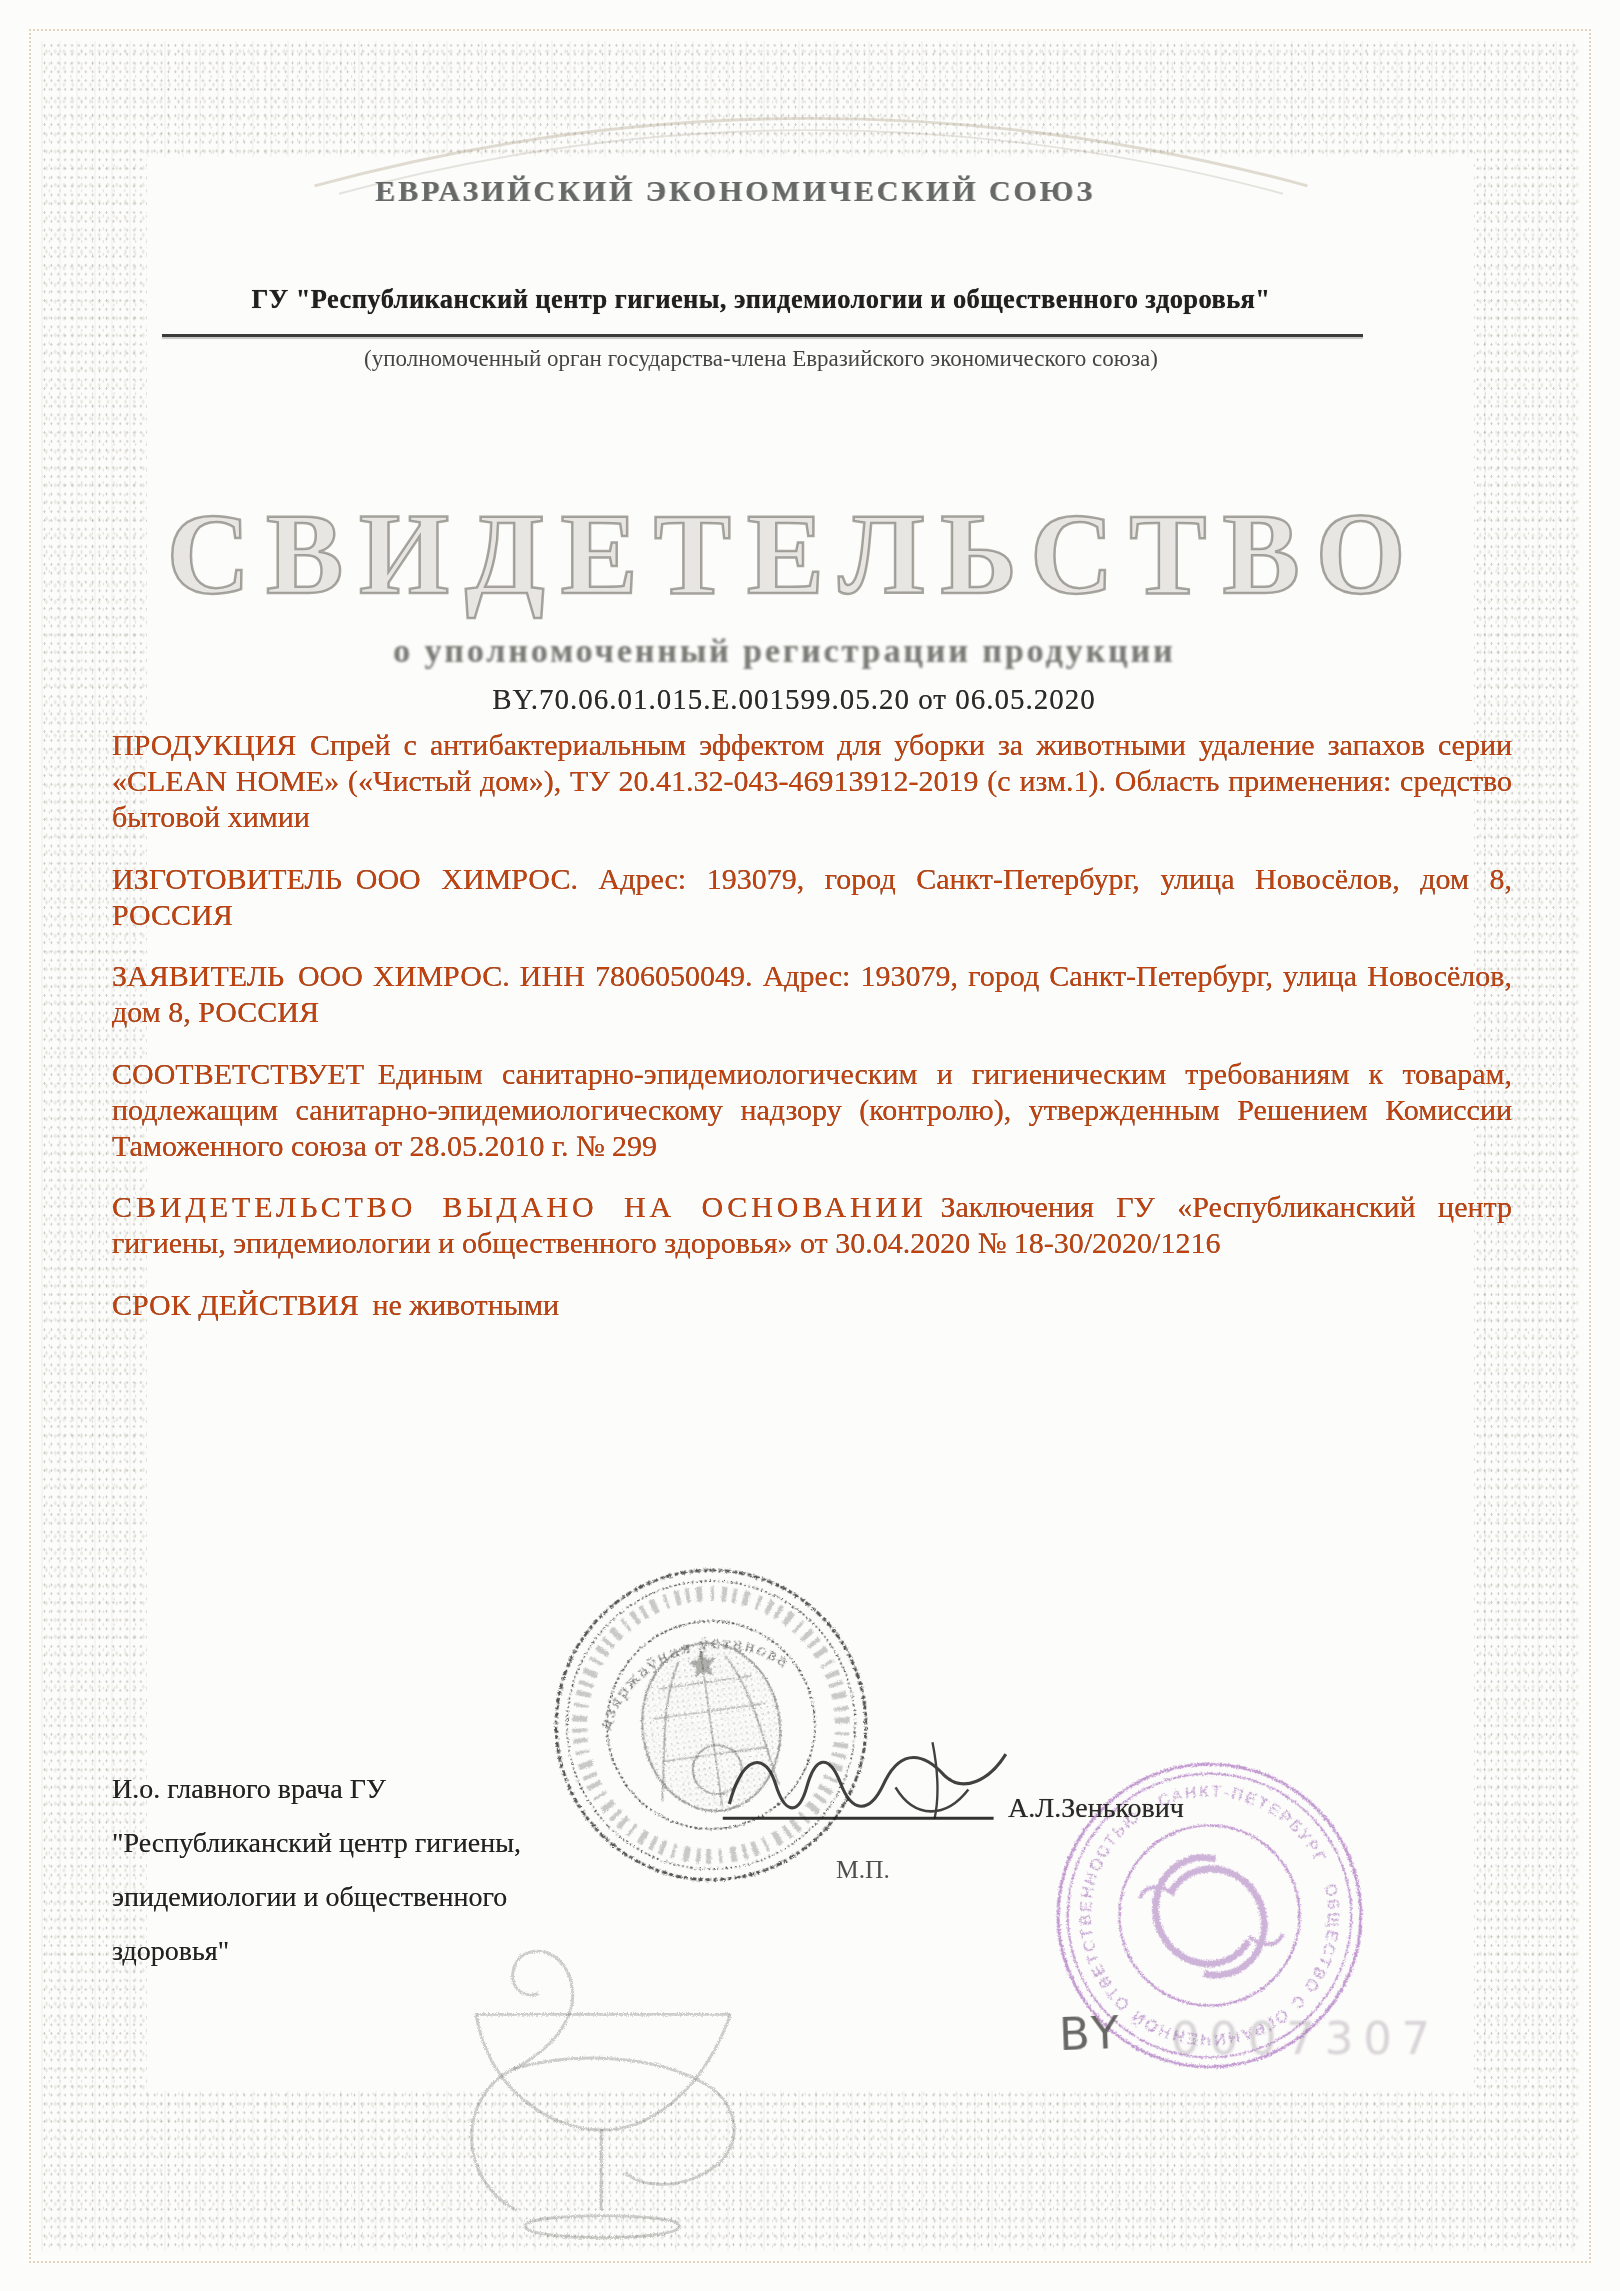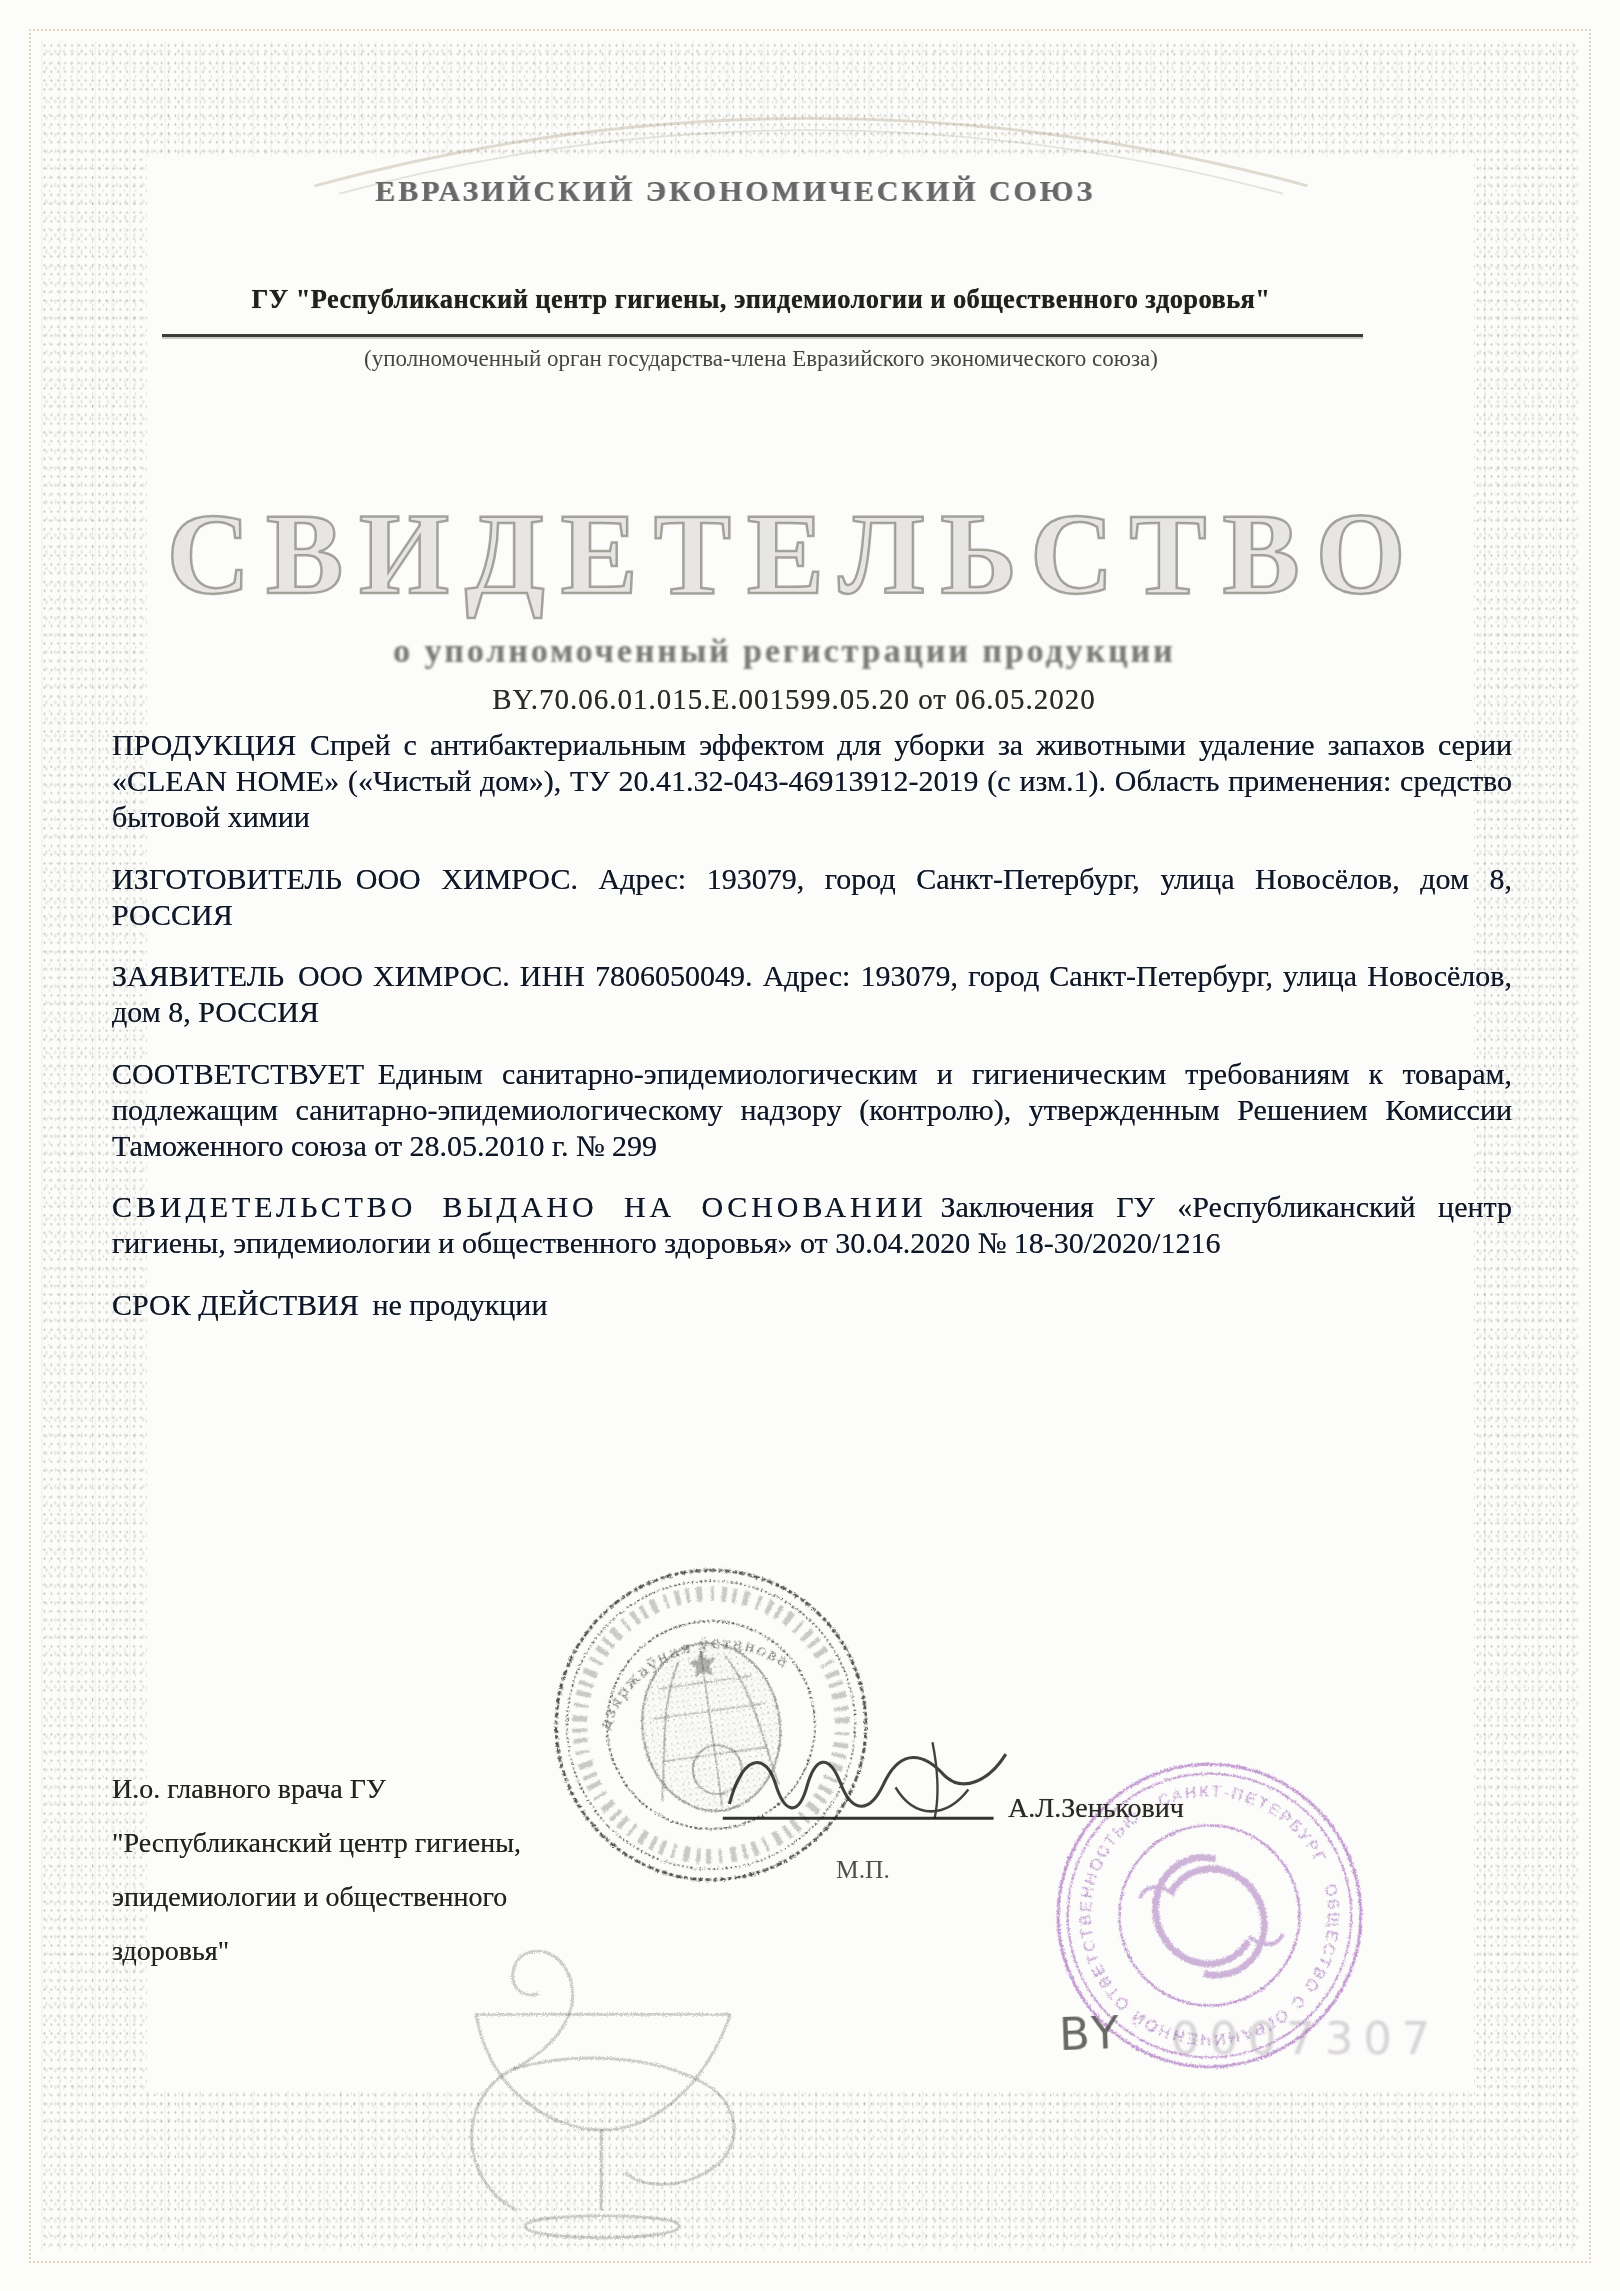--- a/index.html
+++ b/index.html
@@ -34,21 +34,21 @@
         color:rgba(122,119,110,0.16);-webkit-text-stroke:2.5px rgba(100,97,88,0.55);
         filter:blur(0.4px);}
   .subtitle{position:absolute;top:632px;left:0;width:1568px;text-align:center;font-weight:bold;
         font-size:34px;letter-spacing:2.9px;color:rgba(62,62,56,0.52);filter:blur(0.8px);
         text-shadow:1px 0 0 rgba(62,62,56,0.35);}
   .reg-number{position:absolute;top:683px;left:0;width:1588px;text-align:center;
         font-size:29px;letter-spacing:1px;color:#2b2a27;text-shadow:0 0 0.6px rgba(40,40,36,0.7);}
 
   
   .body-text{position:absolute;top:727px;left:112px;width:1400px;font-size:30px;line-height:36px;
-        text-align:justify;color:#0f172a;text-shadow:0 0 0.6px rgba(30,30,27,0.75);}
+        text-align:justify;color:#c2410c;text-shadow:0 0 0.6px rgba(30,30,27,0.75);}
   .body-text p{margin:0 0 25.5px;}
   .lead{margin-right:13.7px;}
   .lead.spread{letter-spacing:3.9px;}
 
   
   .sig-block{position:absolute;top:1762px;left:112px;font-size:28px;line-height:54px;
         color:#23221f;text-shadow:0 0 0.6px rgba(30,30,27,0.7);}
   .signer{position:absolute;top:1792px;left:1008px;font-size:28px;color:#2a2926;
         text-shadow:0 0 0.7px rgba(35,35,30,0.7);filter:blur(0.2px);}
   .seal-mark{position:absolute;top:1855px;left:836px;font-size:25.5px;color:rgba(48,48,44,0.85);filter:blur(0.3px);font-family:Liberation Serif, serif;}
@@ -101,21 +101,21 @@
   <div class="title">СВИДЕТЕЛЬСТВО</div>
   <div class="subtitle">о уполномоченный регистрации продукции</div>
   <div class="reg-number">BY.70.06.01.015.Е.001599.05.20 от 06.05.2020</div>
 
   <div class="body-text">
     <p><span class="lead">ПРОДУКЦИЯ</span><span>Спрей с антибактериальным эффектом для уборки за животными удаление запахов серии «CLEAN HOME» («Чистый дом»), ТУ 20.41.32-043-46913912-2019 (с изм.1). Область применения: средство бытовой химии</span></p>
     <p><span class="lead">ИЗГОТОВИТЕЛЬ</span><span>ООО ХИМРОС. Адрес: 193079, город Санкт-Петербург, улица Новосёлов, дом 8, РОССИЯ</span></p>
     <p><span class="lead">ЗАЯВИТЕЛЬ</span><span>ООО ХИМРОС. ИНН 7806050049. Адрес: 193079, город Санкт-Петербург, улица Новосёлов, дом 8, РОССИЯ</span></p>
     <p><span class="lead">СООТВЕТСТВУЕТ</span><span>Единым санитарно-эпидемиологическим и гигиеническим требованиям к товарам, подлежащим санитарно-эпидемиологическому надзору (контролю), утвержденным Решением Комиссии Таможенного союза от 28.05.2010 г. № 299</span></p>
     <p><span class="lead spread">СВИДЕТЕЛЬСТВО ВЫДАНО НА ОСНОВАНИИ</span><span>Заключения ГУ «Республиканский центр гигиены, эпидемиологии и общественного здоровья» от 30.04.2020 № 18-30/2020/1216</span></p>
-    <p><span class="lead">СРОК ДЕЙСТВИЯ</span><span>не продукции</span></p>
+    <p><span class="lead">СРОК ДЕЙСТВИЯ</span><span>не животными</span></p>
   </div>
 
   <svg class="official-seal" viewBox="0 0 400 420">
     <defs>
       <path id="sealInnerArc" d="M 86 230 A 120 122 0 0 1 316 212"></path>
     </defs>
     <g filter="url(#grain)" opacity="0.82" transform="rotate(-8 200 210)">
       <circle cx="200" cy="210" r="158" fill="none" stroke="#2e2d29" stroke-width="3" stroke-dasharray="6 3 4 2"></circle>
       <circle cx="200" cy="210" r="147" fill="none" stroke="#2e2d29" stroke-width="1.6" stroke-dasharray="2 2.5"></circle>
       <circle cx="200" cy="210" r="134" fill="none" stroke="#2e2d29" stroke-width="15" stroke-dasharray="4 7 6 9 3 8 5 6" opacity="0.3"></circle>

